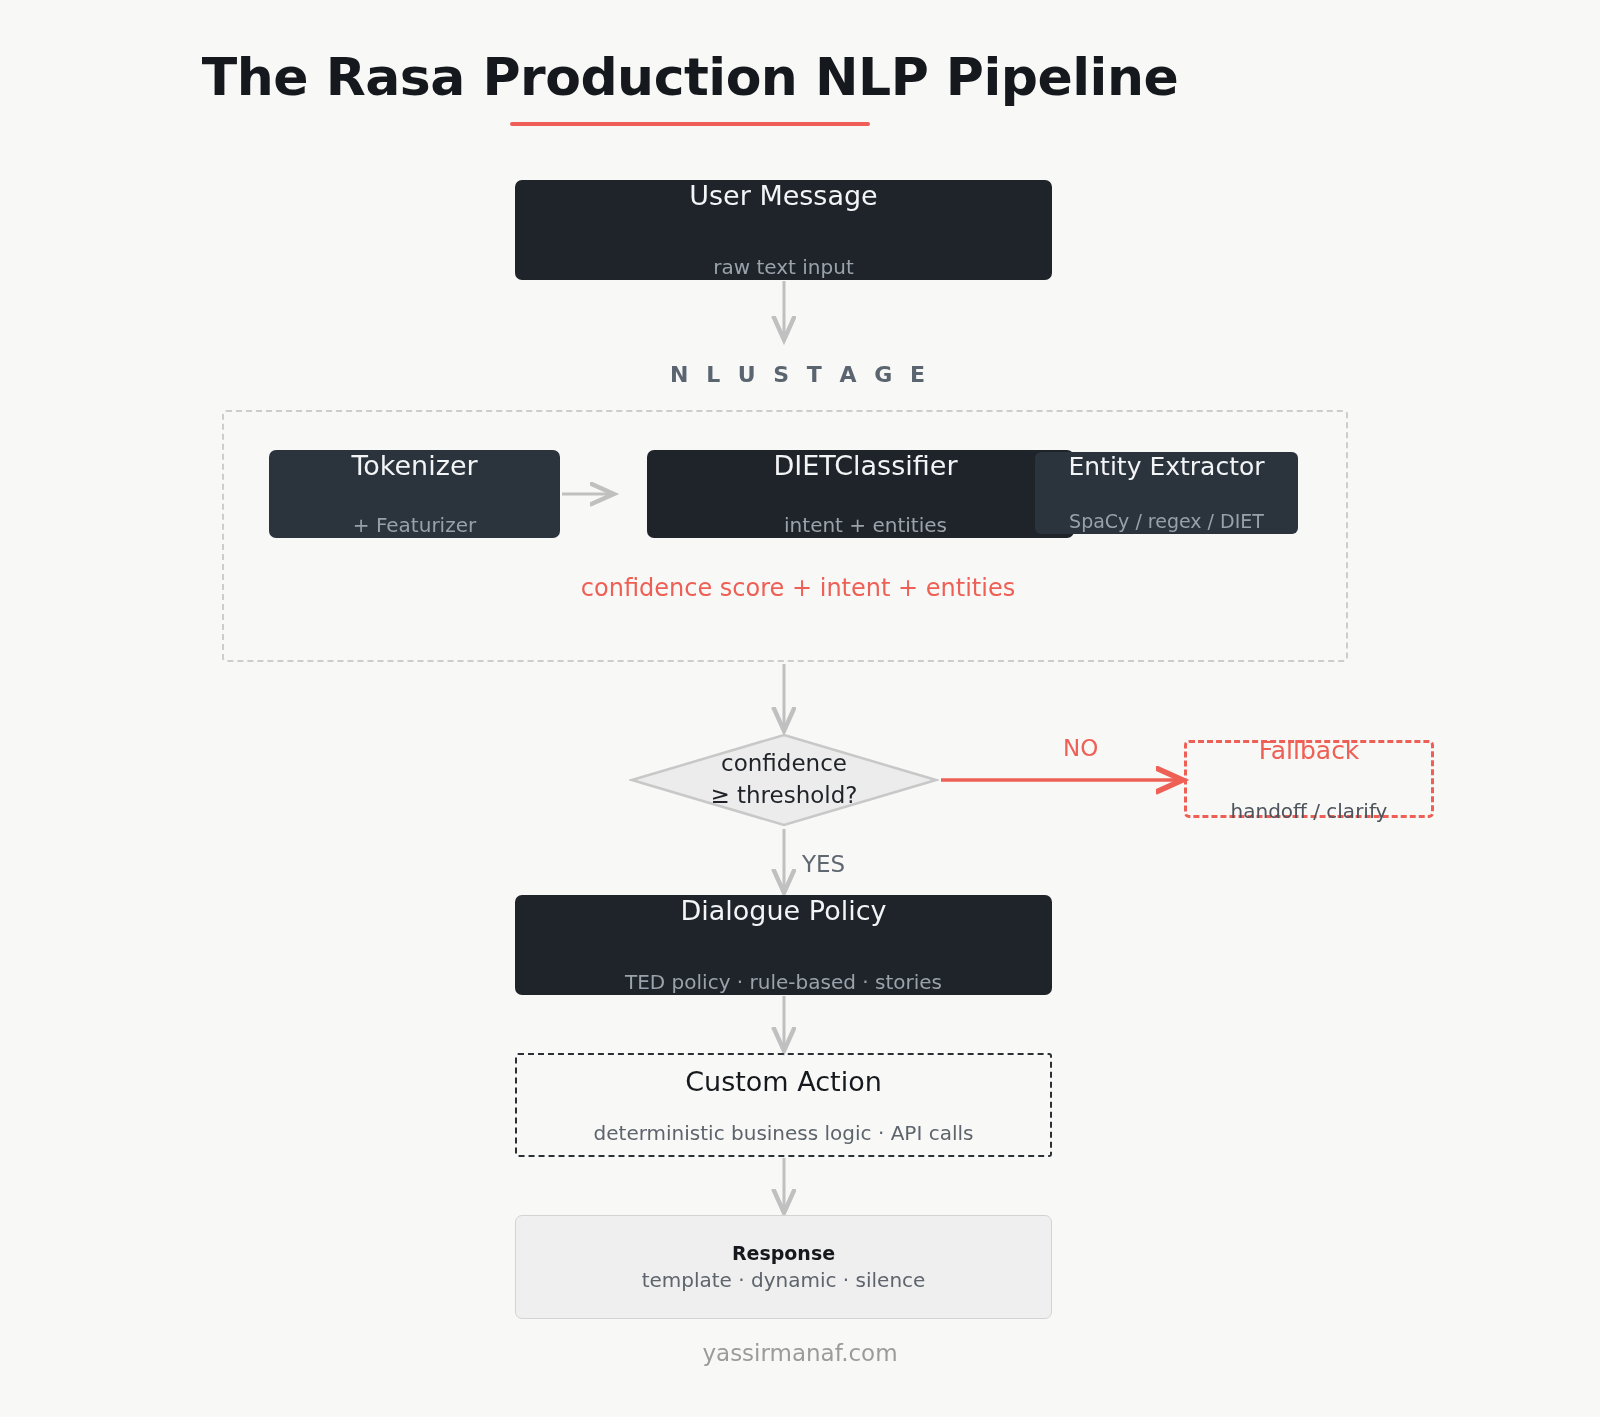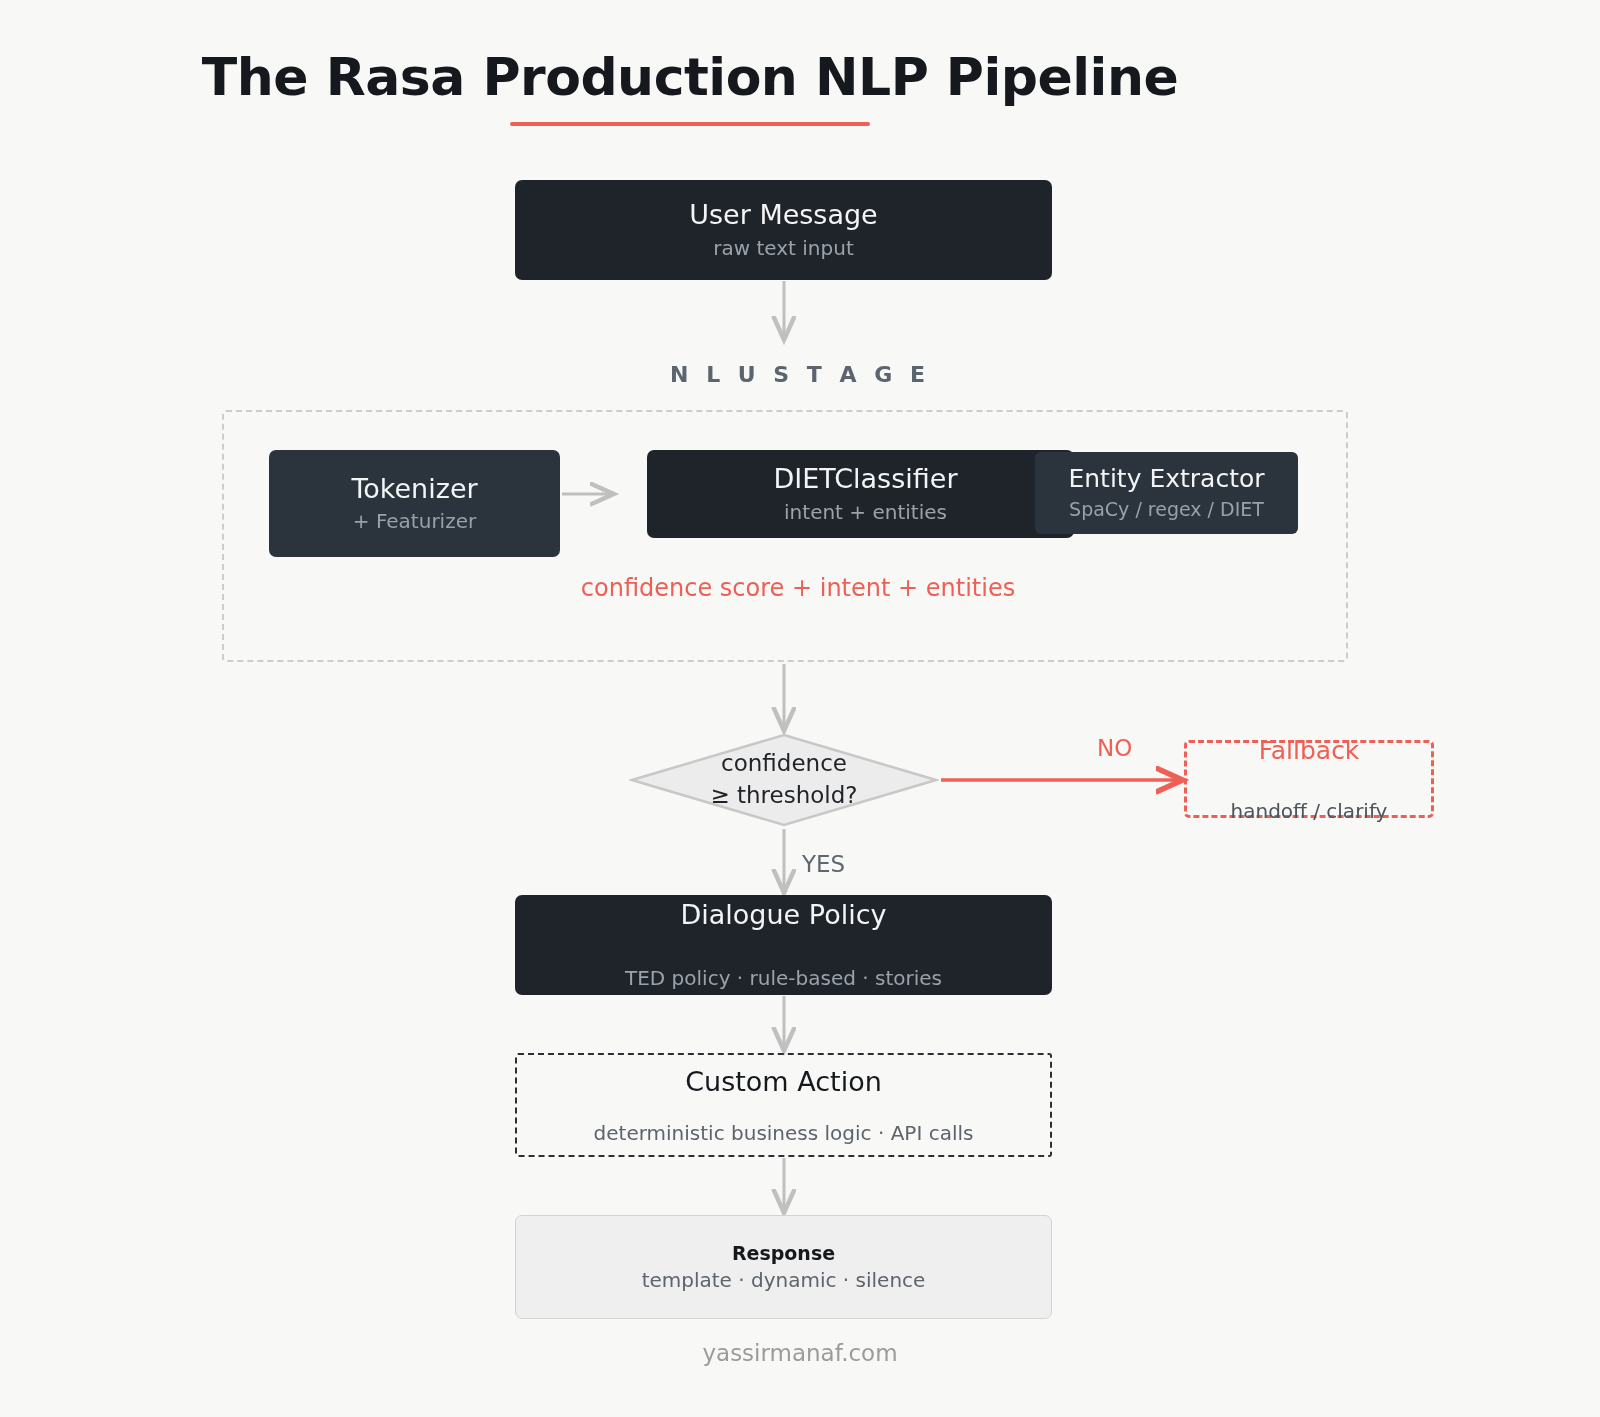--- a/index.html
+++ b/index.html
@@ -44,21 +44,21 @@
     border-radius: 2px;
   }
 
   
   .node {
     position: absolute;
     box-sizing: border-box;
     display: flex;
     flex-direction: column;
     align-items: center;
-    justify-content: center;
+    justify-content: space-between;
     border-radius: 7px;
   }
   .node .n-title {
     font-size: 27px;
     line-height: 1.22;
     white-space: nowrap;
   }
   .node .n-sub {
     font-size: 20px;
     line-height: 1.3;
@@ -69,21 +69,21 @@
   
   .dark { background: #1f242b; }
   .dark .n-title { color: #f2f4f6; }
   .dark .n-sub { color: #9aa2ab; }
   .slate { background: #2b333d; }
   .slate .n-title { color: #f2f4f6; }
   .slate .n-sub { color: #98a1ab; }
 
   
   #user-message { left: 515px; top: 180px; width: 537px; height: 100px; }
-  #tokenizer    { left: 269px; top: 450px; width: 291px; height: 107px; }
+  #tokenizer    { left: 269px; top: 450px; width: 291px; height: 88px; }
   #diet         { left: 647px; top: 450px; width: 427px; height: 88px; padding-left: 10px; }
   #entity       { left: 1035px; top: 452px; width: 263px; height: 82px; border-radius: 6px; }
   #entity .n-title { font-size: 25px; }
   #entity .n-sub { font-size: 19px; }
   #dialogue     { left: 515px; top: 895px; width: 537px; height: 100px; gap: 31px; }
 
   
   #nlu-container {
     position: absolute;
     left: 222px; top: 410px;
@@ -183,21 +183,21 @@
   #response .n-sub { font-size: 20px; color: #5d646c; margin-top: 4px; }
 
   
   .edge-label {
     position: absolute;
     font-size: 23px;
     color: #5f6770;
     white-space: nowrap;
   }
   #label-yes { left: 802px; top: 851px; }
-  #label-no  { left: 1097px; top: 735px; color: #ee6055; }
+  #label-no  { left: 1063px; top: 735px; color: #ee6055; }
 
   
   #footer {
     position: absolute;
     left: 0; top: 1340px;
     width: 1600px;
     text-align: center;
     font-size: 23px;
     color: #9b9b9b;
   }

